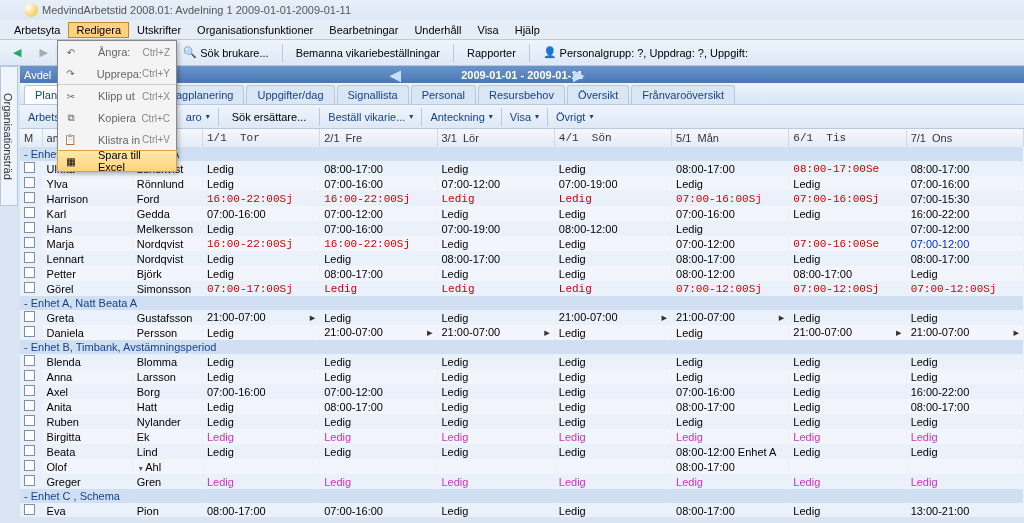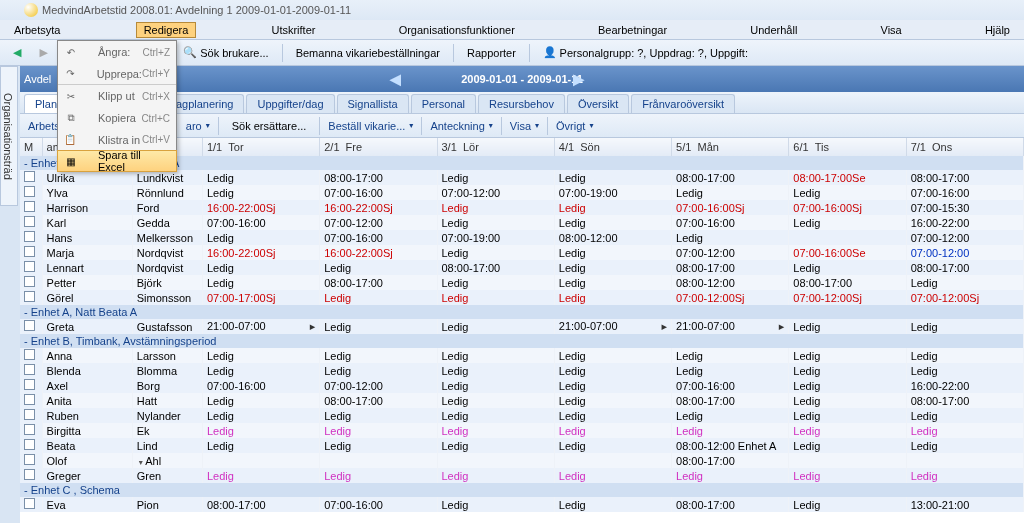--- a/index.html
+++ b/index.html
@@ -1,50 +1,50 @@
 <!DOCTYPE html>
 <html><head>
 <meta charset="utf-8">
 <style>
 * { box-sizing: border-box; margin: 0; padding: 0; font-family: Tahoma, Arial, sans-serif; font-size: 11px; }
 body { background: #d9e5f3; width: 1024px; height: 523px; overflow: hidden; position: relative; }
 
 .titlebar { background: linear-gradient(#e8f0f9, #dde8f5); height: 20px; padding: 2px 24px; display: flex; align-items: center; color: #555; }
 .titlebar-icon { width: 14px; height: 14px; border-radius: 50%; background: radial-gradient(circle at 30% 30%, #fff, #f0c020); margin-right: 4px; }
 
-.menubar { background: #e6edf7; height: 20px; display: flex; align-items: center; padding: 0 6px; border-bottom: 1px solid #b8c8de; justify-content: space-between; }
+.menubar { background: #e6edf7; height: 20px; display: flex; align-items: center; padding: 0 6px; border-bottom: 1px solid #b8c8de; }
 .menubar-item { padding: 2px 8px; cursor: default; }
 .menubar-item.active { background: #fed27f; border: 1px solid #b68a3a; padding: 1px 7px; }
 
 .toolbar { background: linear-gradient(#eef4fb, #dee9f6); height: 26px; display: flex; align-items: center; padding: 0 4px; border-bottom: 1px solid #b8c8de; }
 .tool-btn { padding: 2px 6px; margin: 0 2px; display: flex; align-items: center; gap: 3px; border: 1px solid transparent; }
 .sep { width: 1px; height: 18px; background: #b8c8de; margin: 0 4px; }
 
 .sidebar-tab { position: absolute; left: 0; top: 66px; width: 18px; height: 140px; background: #eef4fb; border: 1px solid #b8c8de; writing-mode: vertical-lr; text-align: center; padding: 4px 1px; color: #333; }
 
 .main { margin-left: 20px; }
 
-.blue-header { background: linear-gradient(#6a94cb, #4a77b3); height: 26px; color: #fff; display: flex; align-items: center; justify-content: center; font-weight: bold; position: relative; }
+.blue-header { background: linear-gradient(#6a94cb, #4a77b3); height: 17px; color: #fff; display: flex; align-items: center; justify-content: center; font-weight: bold; position: relative; }
 .blue-header .arrow { position: absolute; color: #c5e0ff; font-size: 14px; cursor: pointer; }
 .blue-header .arrow.left { left: 370px; } 
 .blue-header .arrow.right { right: 440px; }
 .blue-header .avd { position: absolute; left: 4px; font-weight: normal; }
 
 .tabstrip { background: linear-gradient(#eef4fb, #dae6f4); height: 22px; display: flex; align-items: flex-end; padding: 0 4px; border-bottom: 1px solid #b8c8de; }
 .tab { padding: 3px 10px; margin-right: 2px; border: 1px solid #b8c8de; border-bottom: none; background: #dae6f4; color: #15428b; cursor: default; border-radius: 3px 3px 0 0;}
 .tab.active { background: #fff; }
 
 .toolbar2 { background: linear-gradient(#eef4fb, #dee9f6); height: 24px; display: flex; align-items: center; padding: 0 4px; border-bottom: 1px solid #b8c8de; }
 .dd { color: #15428b; padding: 2px 4px; display: flex; align-items: center; gap: 2px; }
 .dd::after { content: "▾"; font-size: 8px; margin-left: 2px; }
 
 .grid { background: #fff; position: relative; height: 388px; overflow: hidden; }
 .grid table { width: 100%; border-collapse: collapse; table-layout: fixed; }
 .grid th { background: linear-gradient(#f5f8fc, #e3ebf6); text-align: left; padding: 2px 4px; font-weight: normal; color: #333; border-right: 1px solid #d0dae8; height: 18px; }
-.grid th.sun, .red { color: #c00; }
+.grid th.sun, .red { color: #c00; font-family: Liberation Mono, monospace; }
 .grid th.mon, .blue { color: #0030c0; }
 .grid td { padding: 1px 4px; height: 14px; border-right: 1px solid #eef2f8; white-space: nowrap; overflow: hidden; }
 .grid tr.row td { background: #eaf1fb; }
 .grid tr.row.alt td { background: #f2f6fc; }
 .grid tr.row td:first-child { background: #eaf1fb; width: 20px; }
 .grid tr.section td { background: #d0dff2; color: #15428b; font-weight: normal; padding: 1px 4px; }
 .chk { width: 11px; height: 11px; border: 1px solid #7a8fa8; background: #fff; display: inline-block; }
 .magenta { color: #d030c0; }
 .marker { color: #555; font-size: 8px; margin-left: 2px; }
 
@@ -296,39 +296,51 @@
             <td>Greta</td>
             <td>Gustafsson</td>
             <td class="">21:00-07:00<span style="float:right;color:#333;">▸</span></td>
             <td>Ledig</td>
             <td>Ledig</td>
             <td class="">21:00-07:00<span style="float:right;color:#333;">▸</span></td>
             <td class="">21:00-07:00<span style="float:right;color:#333;">▸</span></td>
             <td>Ledig</td>
             <td>Ledig</td>
           </tr>
+          <tr class="row alt">
+            <td><span class="chk"></span></td>
+            <td>Daniela</td>
+            <td>Persson</td>
+            <td>Ledig</td>
+            <td class="">21:00-07:00<span style="float:right;color:#333;">▸</span></td>
+            <td class="">21:00-07:00<span style="float:right;color:#333;">▸</span></td>
+            <td>Ledig</td>
+            <td>Ledig</td>
+            <td class="">21:00-07:00<span style="float:right;color:#333;">▸</span></td>
+            <td class="">21:00-07:00<span style="float:right;color:#333;">▸</span></td>
+          </tr>
           <tr class="section">
             <td colspan="10">- Enhet B, Timbank, Avstämningsperiod</td>
           </tr>
+          <tr class="row">
+            <td><span class="chk"></span></td>
+            <td>Blenda</td>
+            <td>Blomma</td>
+            <td>Ledig</td>
+            <td>Ledig</td>
+            <td>Ledig</td>
+            <td>Ledig</td>
+            <td>Ledig</td>
+            <td>Ledig</td>
+            <td>Ledig</td>
+          </tr>
           <tr class="row alt">
             <td><span class="chk"></span></td>
             <td>Anna</td>
             <td>Larsson</td>
-            <td>Ledig</td>
-            <td>Ledig</td>
-            <td>Ledig</td>
-            <td>Ledig</td>
-            <td>Ledig</td>
-            <td>Ledig</td>
-            <td>Ledig</td>
-          </tr>
-          <tr class="row">
-            <td><span class="chk"></span></td>
-            <td>Blenda</td>
-            <td>Blomma</td>
             <td>Ledig</td>
             <td>Ledig</td>
             <td>Ledig</td>
             <td>Ledig</td>
             <td>Ledig</td>
             <td>Ledig</td>
             <td>Ledig</td>
           </tr>
           <tr class="row">
             <td><span class="chk"></span></td>

